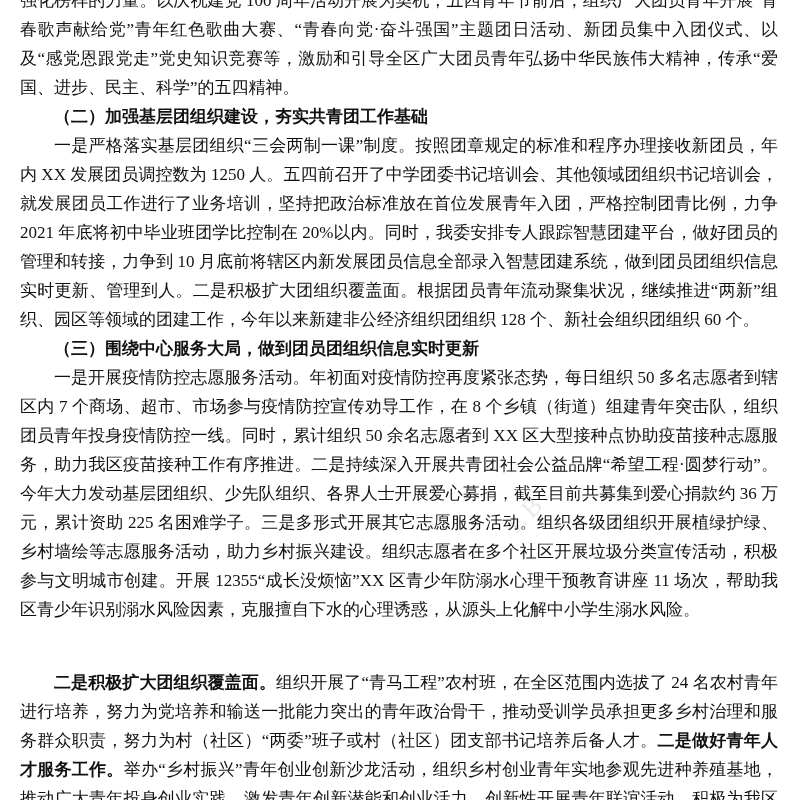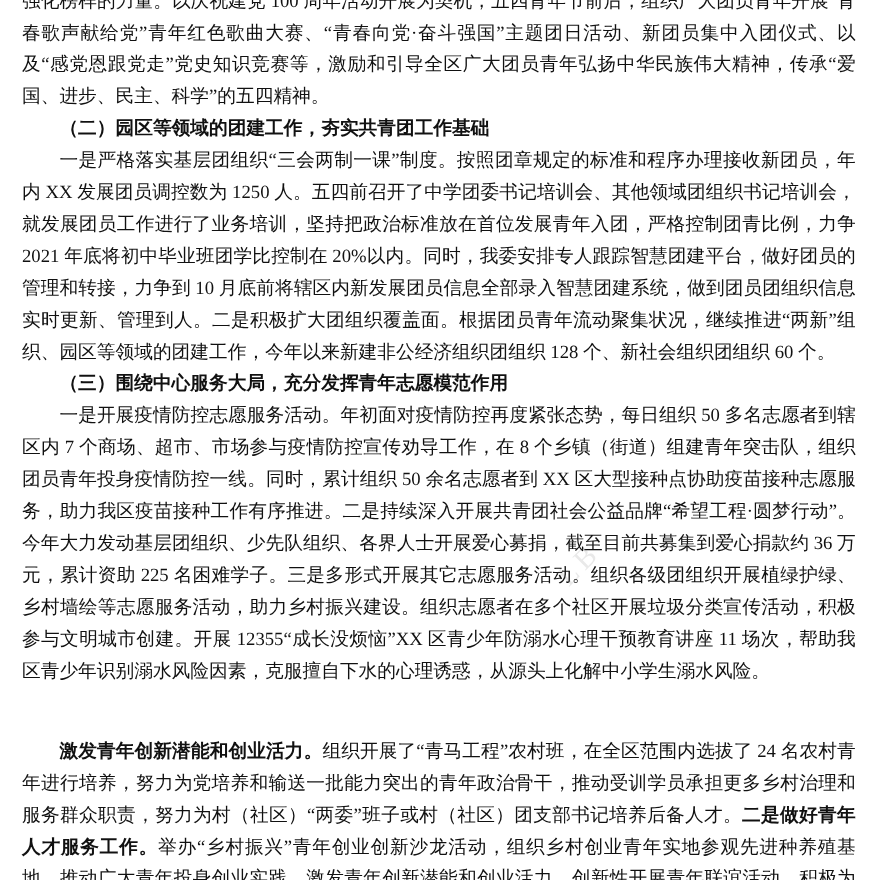--- a/index.html
+++ b/index.html
@@ -47,27 +47,27 @@
 <body>
 
 <div class="page">
 
   <div class="watermark">LB</div>
 
   <div class="doc">
 
     <p>强化榜样的力量。以庆祝建党 100 周年活动开展为契机，五四青年节前后，组织广大团员青年开展“青春歌声献给党”青年红色歌曲大赛、“青春向党·奋斗强国”主题团日活动、新团员集中入团仪式、以及“感党恩跟党走”党史知识竞赛等，激励和引导全区广大团员青年弘扬中华民族伟大精神，传承“爱国、进步、民主、科学”的五四精神。</p>
 
-    <p class="heading">（二）园区等领域的团建工作，夯实共青团工作基础</p>
+    <p class="heading">（二）加强基层团组织建设，夯实共青团工作基础</p>
 
     <p class="para">一是严格落实基层团组织“三会两制一课”制度。按照团章规定的标准和程序办理接收新团员，年内 XX 发展团员调控数为 1250 人。五四前召开了中学团委书记培训会、其他领域团组织书记培训会，就发展团员工作进行了业务培训，坚持把政治标准放在首位发展青年入团，严格控制团青比例，力争 2021 年底将初中毕业班团学比控制在 20%以内。同时，我委安排专人跟踪智慧团建平台，做好团员的管理和转接，力争到 10 月底前将辖区内新发展团员信息全部录入智慧团建系统，做到团员团组织信息实时更新、管理到人。二是积极扩大团组织覆盖面。根据团员青年流动聚集状况，继续推进“两新”组织、园区等领域的团建工作，今年以来新建非公经济组织团组织 128 个、新社会组织团组织 60 个。</p>
 
-    <p class="heading">（三）围绕中心服务大局，充分发挥青年志愿模范作用</p>
+    <p class="heading">（三）围绕中心服务大局，做到团员团组织信息实时更新</p>
 
     <p class="para">一是开展疫情防控志愿服务活动。年初面对疫情防控再度紧张态势，每日组织 50 多名志愿者到辖区内 7 个商场、超市、市场参与疫情防控宣传劝导工作，在 8 个乡镇（街道）组建青年突击队，组织团员青年投身疫情防控一线。同时，累计组织 50 余名志愿者到 XX 区大型接种点协助疫苗接种志愿服务，助力我区疫苗接种工作有序推进。二是持续深入开展共青团社会公益品牌“希望工程·圆梦行动”。今年大力发动基层团组织、少先队组织、各界人士开展爱心募捐，截至目前共募集到爱心捐款约 36 万元，累计资助 225 名困难学子。三是多形式开展其它志愿服务活动。组织各级团组织开展植绿护绿、乡村墙绘等志愿服务活动，助力乡村振兴建设。组织志愿者在多个社区开展垃圾分类宣传活动，积极参与文明城市创建。开展 12355“成长没烦恼”XX 区青少年防溺水心理干预教育讲座 11 场次，帮助我区青少年识别溺水风险因素，克服擅自下水的心理诱惑，从源头上化解中小学生溺水风险。</p>
 
 
     <div class="page-gap"></div>
 
-    <p class="para"><span class="b">激发青年创新潜能和创业活力。</span><span>组织开展了“青马工程”农村班，在全区范围内选拔了 24 名农村青年进行培养，努力为党培养和输送一批能力突出的青年政治骨干，推动受训学员承担更多乡村治理和服务群众职责，努力为村（社区）“两委”班子或村（社区）团支部书记培养后备人才。</span><span class="b">二是做好青年人才服务工作。</span><span>举办“乡村振兴”青年创业创新沙龙活动，组织乡村创业青年实地参观先进种养殖基地，推动广大青年投身创业实践，激发青年创新潜能和创业活力。创新性开展青年联谊活动，积极为我区机关企事业单位的单身青年交友搭建平台，截止目前共</span></p>
+    <p class="para"><span class="b">二是积极扩大团组织覆盖面。</span><span>组织开展了“青马工程”农村班，在全区范围内选拔了 24 名农村青年进行培养，努力为党培养和输送一批能力突出的青年政治骨干，推动受训学员承担更多乡村治理和服务群众职责，努力为村（社区）“两委”班子或村（社区）团支部书记培养后备人才。</span><span class="b">二是做好青年人才服务工作。</span><span>举办“乡村振兴”青年创业创新沙龙活动，组织乡村创业青年实地参观先进种养殖基地，推动广大青年投身创业实践，激发青年创新潜能和创业活力。创新性开展青年联谊活动，积极为我区机关企事业单位的单身青年交友搭建平台，截止目前共</span></p>
 
   </div>
 </div>
 
 </body></html>

